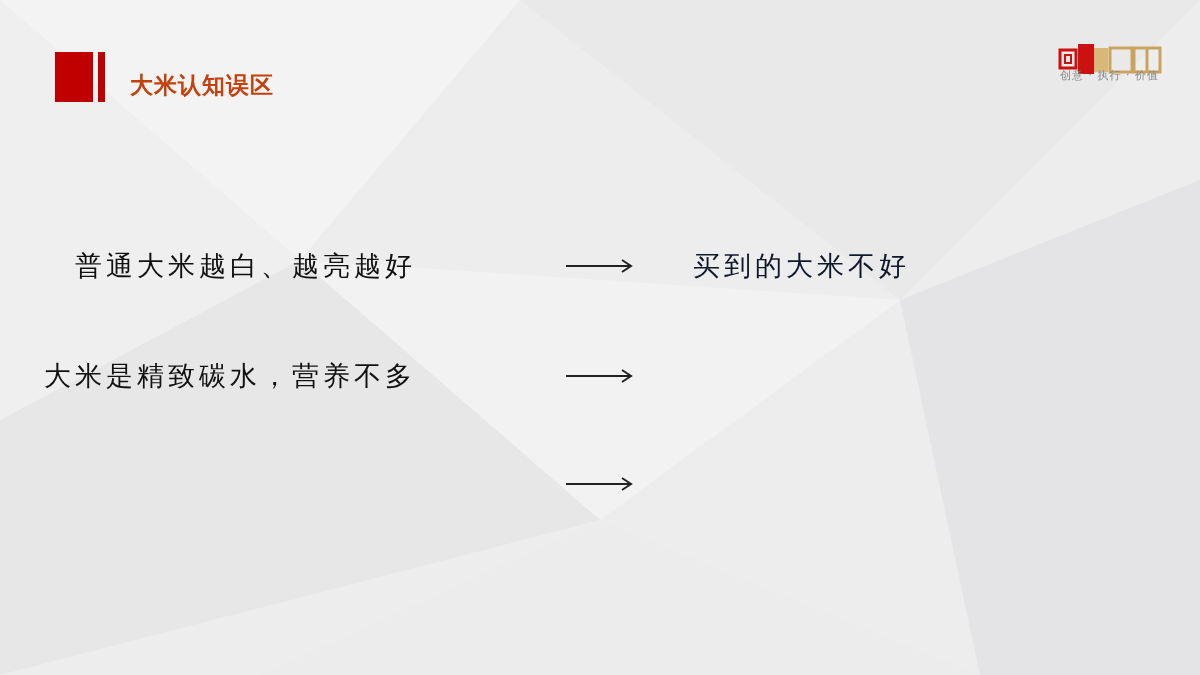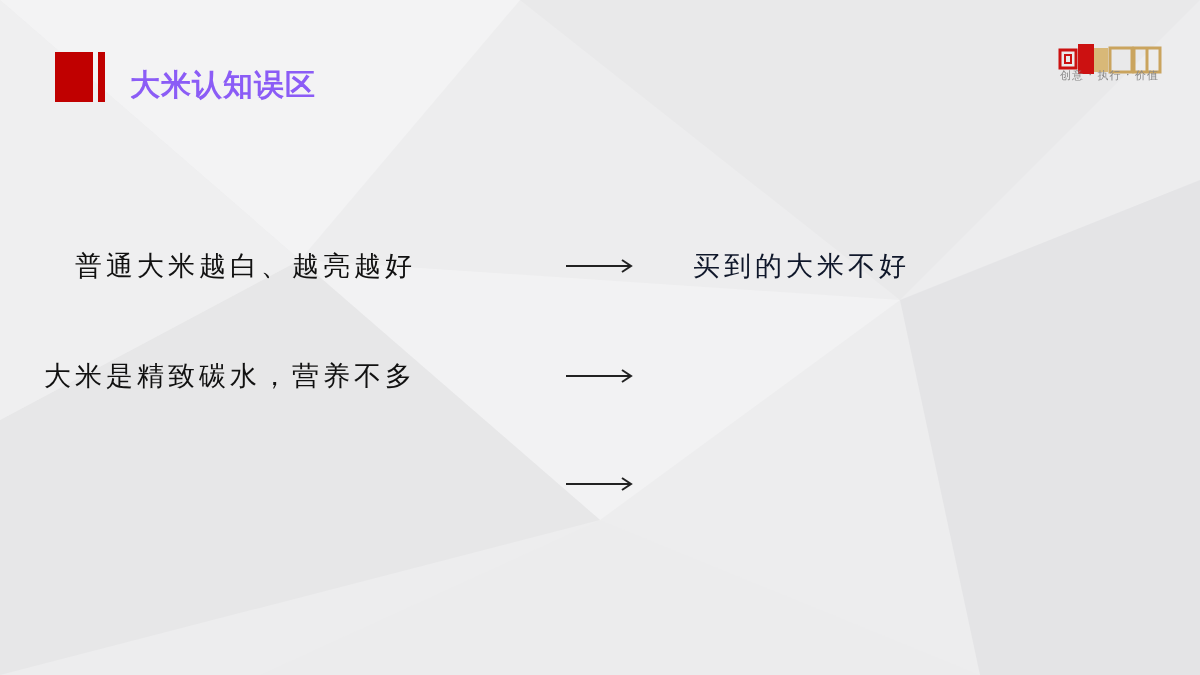--- a/index.html
+++ b/index.html
@@ -7,21 +7,21 @@
     width:1200px; height:675px; overflow:hidden; position:relative;
     background:#eeeeef;
     font-family:"DejaVu Serif","Liberation Serif",serif;
   }
   .bg { position:absolute; inset:0; overflow:hidden; }
   .bg svg { width:100%; height:100%; display:block; }
 
   .title-bar { position:absolute; left:55px; top:52px; height:50px; display:flex; align-items:center; }
   .mark-big { width:38px; height:50px; background:#c00000; }
   .mark-thin { width:7px; height:50px; background:#c00000; margin-left:5px; }
-  .title { margin-left:25px; font-family:"DejaVu Sans","Liberation Sans",sans-serif; font-weight:bold; font-size:30px; color:#8b5cf6; letter-spacing:1px;margin-top:17px; }
+  .title { margin-left:25px; font-family:"DejaVu Sans","Liberation Sans",sans-serif; font-weight:bold; font-size:23px; color:#c2410c; letter-spacing:1px;margin-top:17px; }
 
   .logo { position:absolute; left:1058px; top:40px; width:110px; height:55px; }
   .logo-tag { position:absolute; left:1060px; top:68px; font-size:11px; color:#888; letter-spacing:1px; font-family:"DejaVu Serif",serif; }
 
   .row { position:absolute; left:0; width:1088px; height:40px;font-family:Liberation Serif, serif; }
   .left { position:absolute; right:672px; top:0; font-size:27px; color:#111; letter-spacing:4px; white-space:nowrap; line-height:40px; }
   .arrow { position:absolute; left:566px; top:8px; width:68px; height:24px; }
   .right { position:absolute; left:693px; top:0; font-size:27px; color:#0f172a; letter-spacing:4px; white-space:nowrap; line-height:40px; }
 </style>
 </head>

